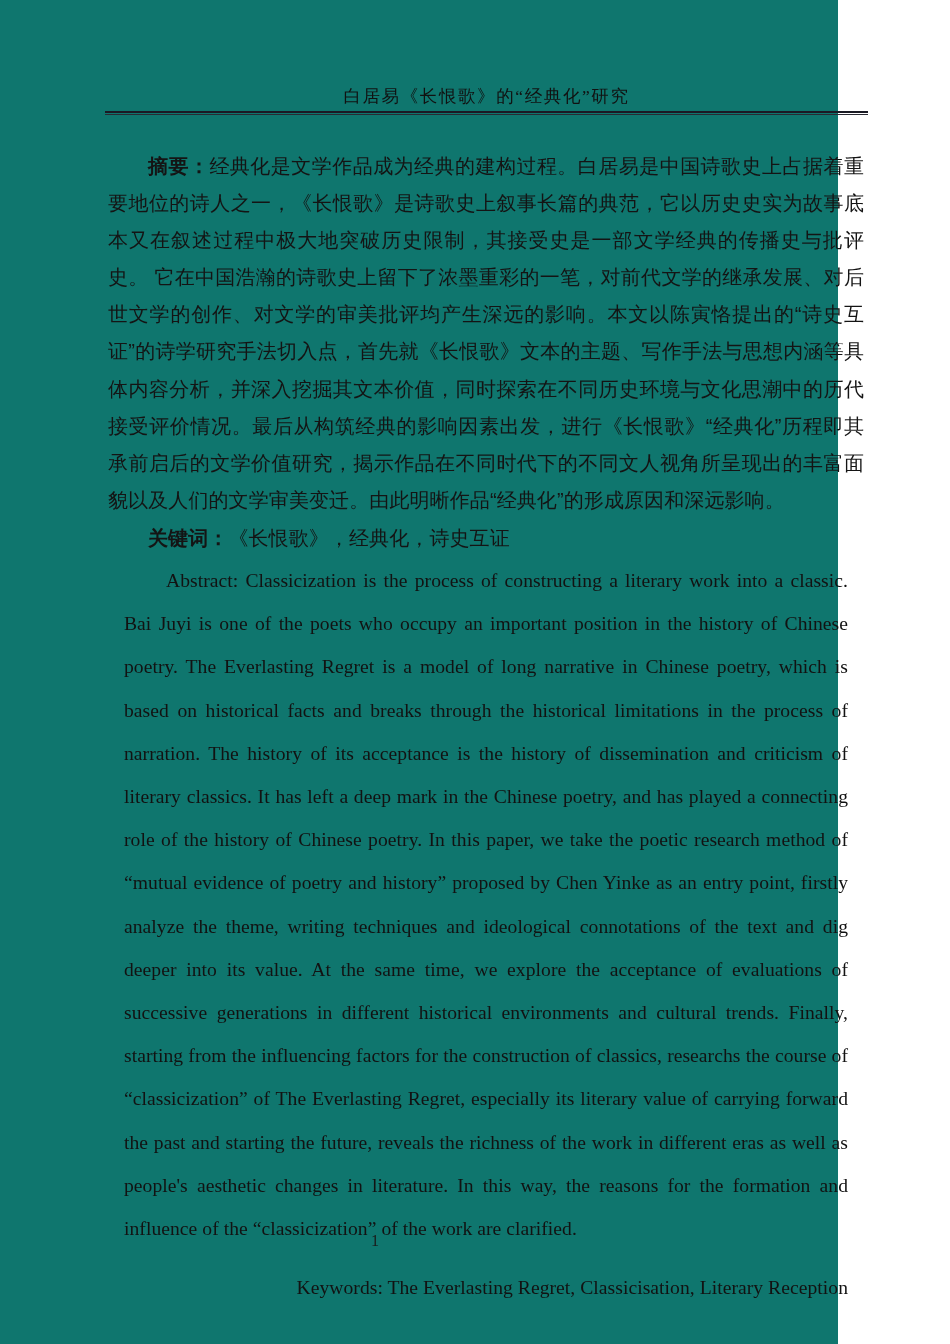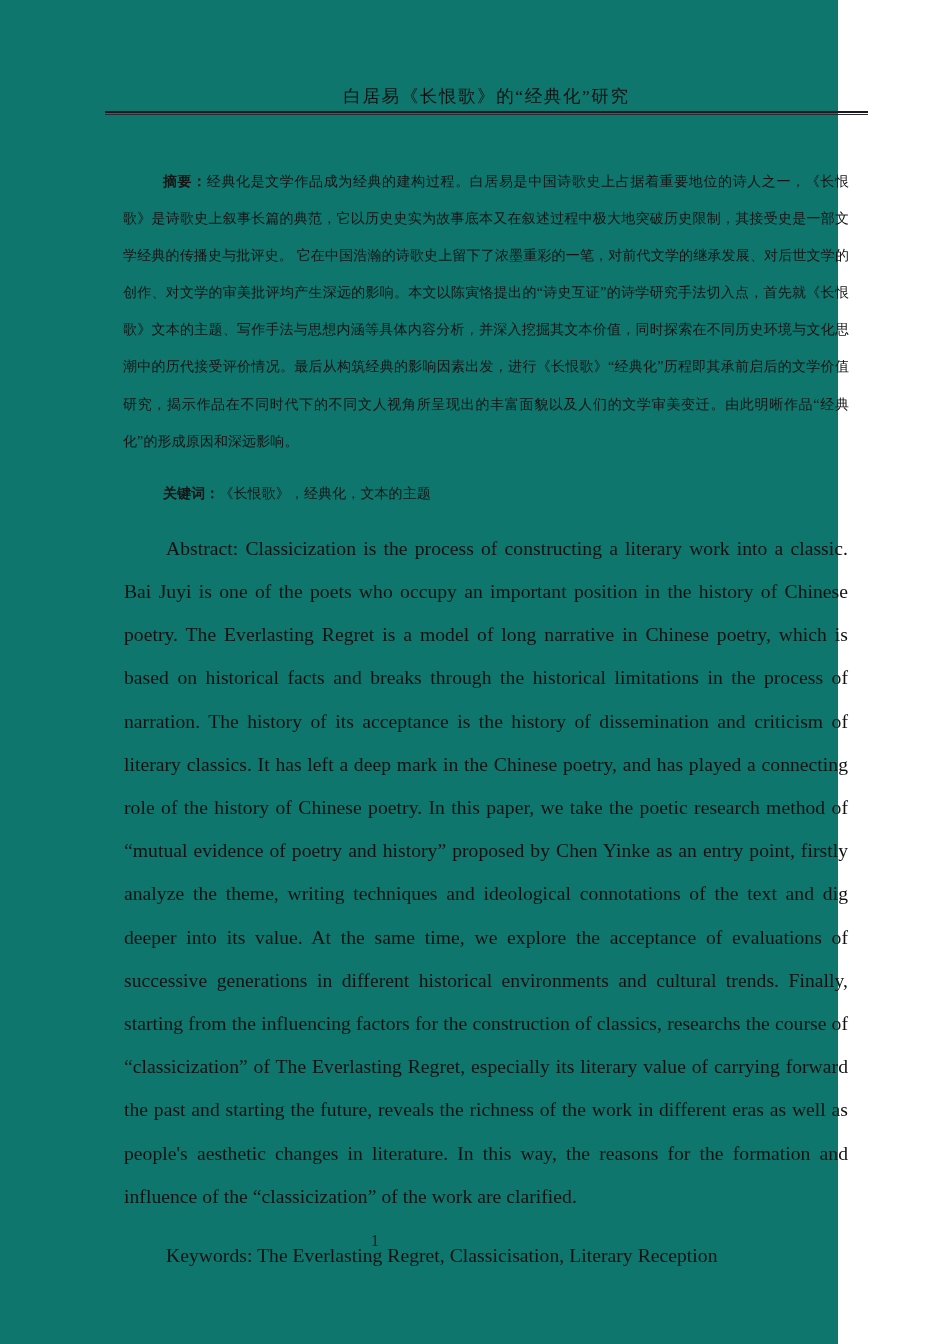--- a/index.html
+++ b/index.html
@@ -55,27 +55,27 @@
   
   .content {
     position: absolute;
     left: 108px;
     top: 148px;
     width: 756px;
   }
 
   
   .cn-para {
-    font-family: Liberation Serif, serif;
-    font-size: 14px;
+    font-family: Liberation Sans, sans-serif;
+    font-size: 20px;
     line-height: 37.1px;
     text-align: justify;
     text-justify: inter-ideograph;
     text-indent: 40px;
-    margin: 15px;
+    margin: 0;
     color: #141414;
     letter-spacing: 0.1px;
     word-spacing: 0px;
   }
   .cn-para.keywords {
     margin-top: 1px;
   }
   .cn-label {
     font-weight: bold;
   }
@@ -89,21 +89,21 @@
     text-indent: 42px;
     margin: 16px;
     color: #121212;
     letter-spacing: 0.05px;
   }
   .en-para.abstract {
     margin-top: 2px;
   }
   .en-para.keywords {
     margin-top: 0px;
-    text-align: left;
+    text-align: right;
   }
 
   
   .page-number {
     position: absolute;
     left: 0;
     top: 1232px;
     width: 750px;
     text-align: center;
     font-family: "Liberation Serif", "DejaVu Serif", serif;
@@ -119,21 +119,21 @@
   <div class="header-block">
     <div class="header-title">白居易《长恨歌》的“经典化”研究</div>
     <div class="header-rule-outer"></div>
     <div class="header-rule-inner"></div>
   </div>
 
   <div class="content">
 
     <p class="cn-para"><span class="cn-label">摘要：</span><span>经典化是文学作品成为经典的建构过程。白居易是中国诗歌史上占据着重要地位的诗人之一，《长恨歌》是诗歌史上叙事长篇的典范，它以历史史实为故事底本又在叙述过程中极大地突破历史限制，其接受史是一部文学经典的传播史与批评史。 它在中国浩瀚的诗歌史上留下了浓墨重彩的一笔，对前代文学的继承发展、对后世文学的创作、对文学的审美批评均产生深远的影响。本文以陈寅恪提出的“诗史互证”的诗学研究手法切入点，首先就《长恨歌》文本的主题、写作手法与思想内涵等具体内容分析，并深入挖掘其文本价值，同时探索在不同历史环境与文化思潮中的历代接受评价情况。最后从构筑经典的影响因素出发，进行《长恨歌》“经典化”历程即其承前启后的文学价值研究，揭示作品在不同时代下的不同文人视角所呈现出的丰富面貌以及人们的文学审美变迁。由此明晰作品“经典化”的形成原因和深远影响。</span></p>
 
-    <p class="cn-para keywords"><span class="cn-label">关键词：</span><span>《长恨歌》，经典化，文本的主题</span></p>
+    <p class="cn-para keywords"><span class="cn-label">关键词：</span><span>《长恨歌》，经典化，诗史互证</span></p>
 
     <p class="en-para abstract">Abstract: Classicization is the process of constructing a literary work into a classic. Bai Juyi is one of the poets who occupy an important position in the history of Chinese poetry. The Everlasting Regret is a model of long narrative in Chinese poetry, which is based on historical facts and breaks through the historical limitations in the process of narration. The history of its acceptance is the history of dissemination and criticism of literary classics. It has left a deep mark in the Chinese poetry, and has played a connecting role of the history of Chinese poetry. In this paper, we take the poetic research method of “mutual evidence of poetry and history” proposed by Chen Yinke as an entry point, firstly analyze the theme, writing techniques and ideological connotations of the text and dig deeper into its value. At the same time, we explore the acceptance of evaluations of successive generations in different historical environments and cultural trends. Finally, starting from the influencing factors for the construction of classics, researchs the course of “classicization” of The Everlasting Regret, especially its literary value of carrying forward the past and starting the future, reveals the richness of the work in different eras as well as people's aesthetic changes in literature. In this way, the reasons for the formation and influence of the “classicization” of the work are clarified.</p>
 
     <p class="en-para keywords">Keywords: The Everlasting Regret, Classicisation, Literary Reception</p>
 
   </div>
 
   <div class="page-number">1</div>
 
 </div>

